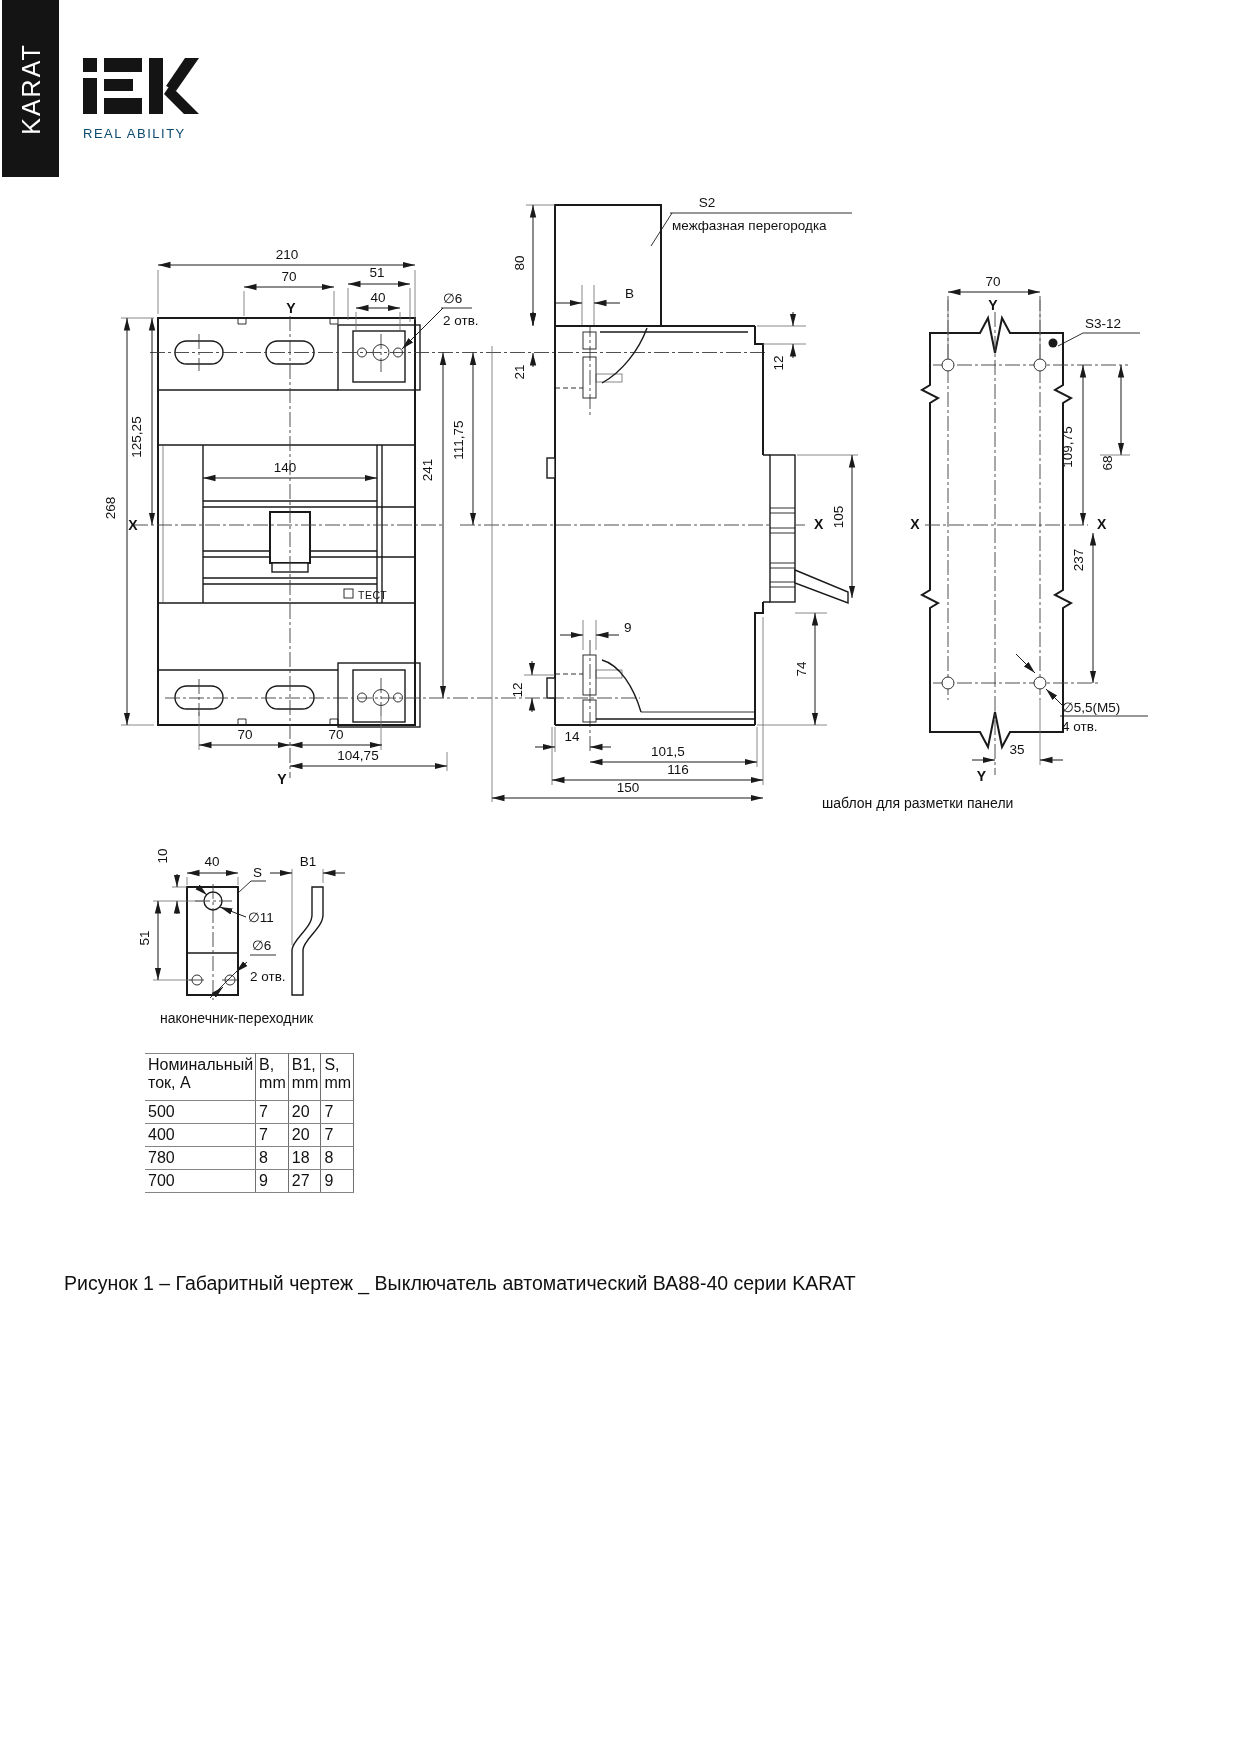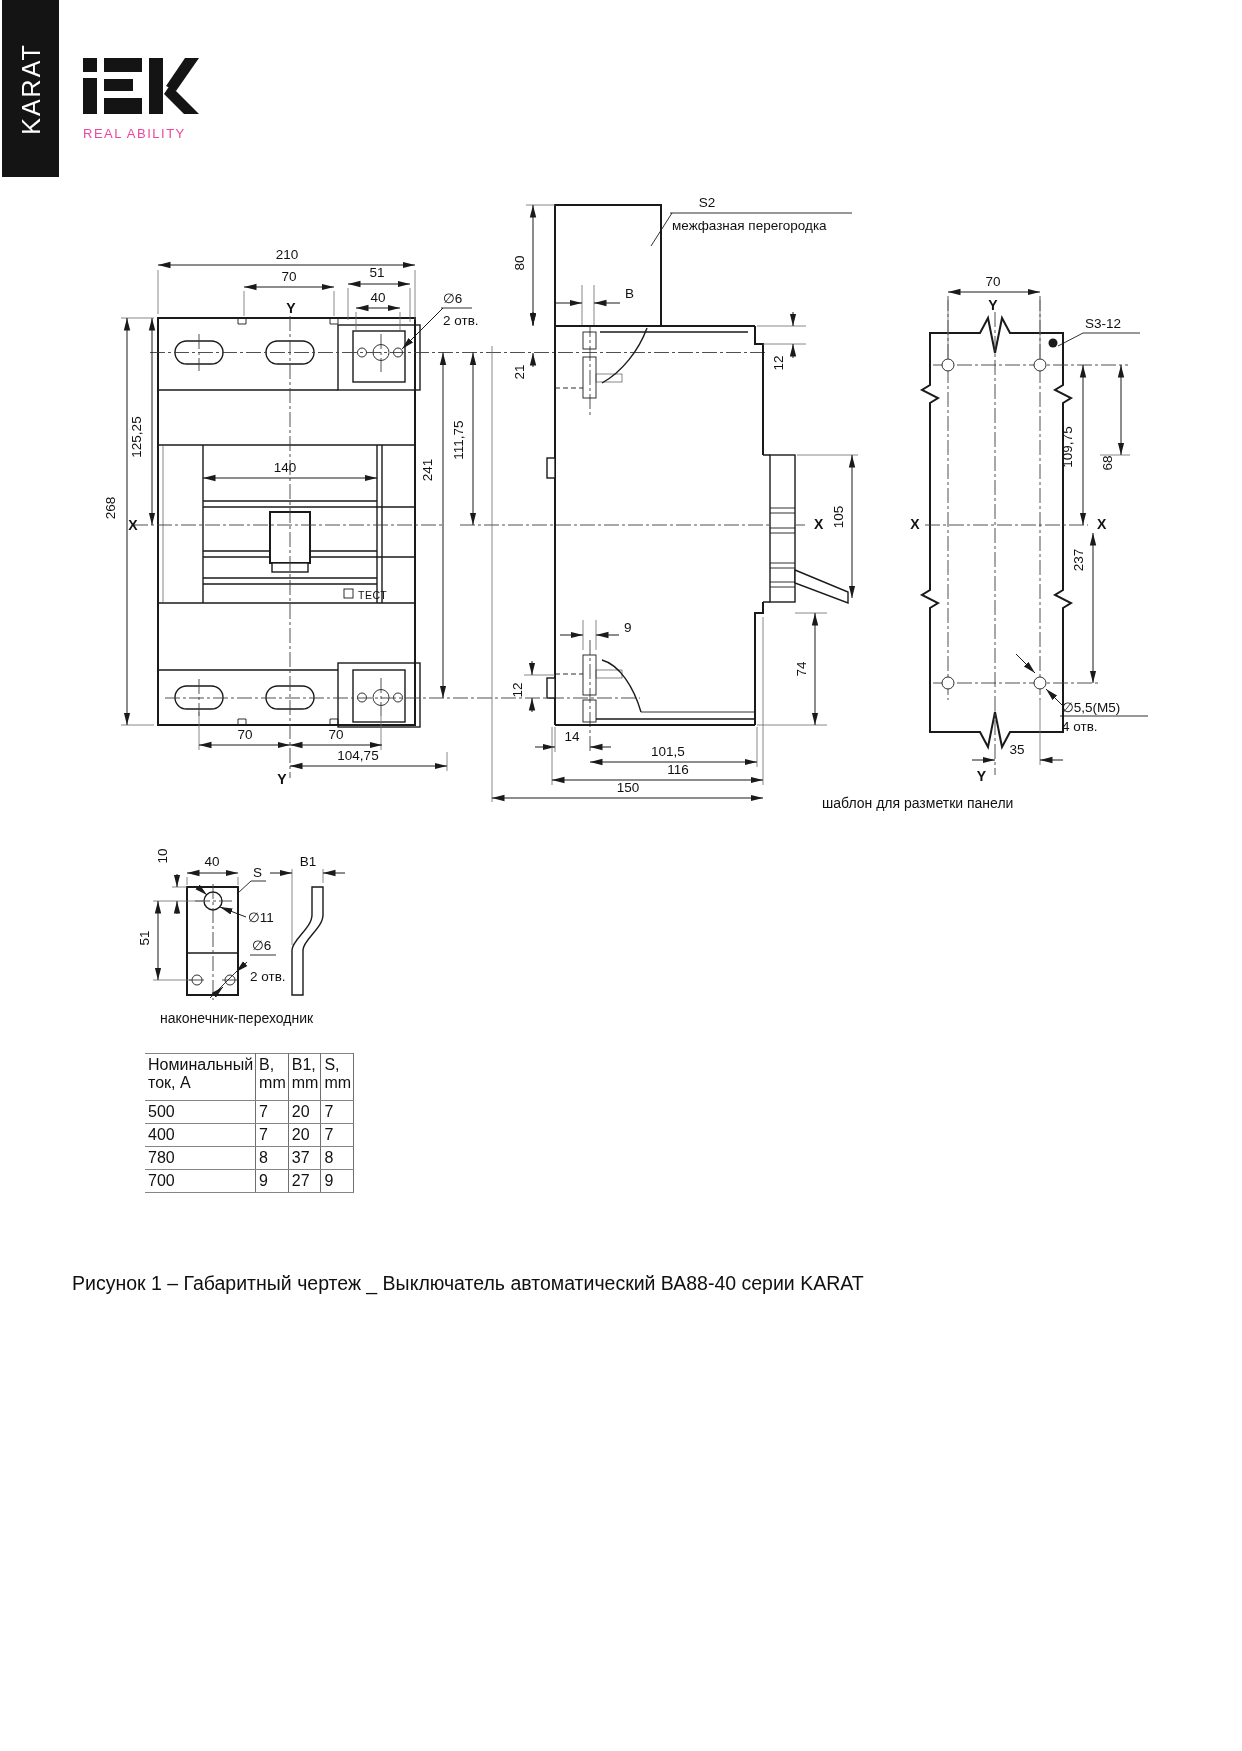--- a/index.html
+++ b/index.html
@@ -3,21 +3,21 @@
 <meta charset="utf-8">
 <style>
   html,body{margin:0;padding:0;background:#fff;}
   #page{position:relative;width:1242px;height:1751px;background:#ffffff;overflow:hidden;
         font-family:"Liberation Sans",sans-serif;color:#111;}
   
   #karat-bar{position:absolute;left:2px;top:0;width:57px;height:177px;background:#141414;}
   #karat-bar span{position:absolute;left:50%;top:50%;transform:translate(-50%,-50%) rotate(-90deg);
         color:#fff;font-size:25px;letter-spacing:2px;white-space:nowrap;}
   #logo{position:absolute;left:83px;top:58px;}
-  #tagline{position:absolute;left:83px;top:126px;font-size:13px;letter-spacing:1.5px;color:#ec4899;}
+  #tagline{position:absolute;left:83px;top:126px;font-size:13px;letter-spacing:1.5px;color:#0c4a6e;}
   
   #drawing{position:absolute;left:0;top:160px;}
   .ol{stroke:#1a1a1a;stroke-width:2;fill:none;stroke-linejoin:miter;}
   .ol15{stroke:#1a1a1a;stroke-width:1.4;fill:none;}
   .thin{stroke:#1a1a1a;stroke-width:0.9;fill:none;}
   .vthin{stroke:#555;stroke-width:0.7;fill:none;}
   .ext{stroke:#6a6a6a;stroke-width:0.8;fill:none;}
   .dim{stroke:#1a1a1a;stroke-width:1;fill:none;}
   .axis{stroke:#3c3c3c;stroke-width:0.9;fill:none;stroke-dasharray:15 3 3 3;}
   .dash{stroke:#1a1a1a;stroke-width:0.9;fill:none;stroke-dasharray:5 3;}
@@ -28,21 +28,21 @@
   .wfill{fill:#ffffff;}
   
   #lug-table{position:absolute;left:145px;top:1053px;border-collapse:collapse;
      border-top:1.5px solid #858585;border-bottom:1.5px solid #858585;font-size:16px;}
   #lug-table th,#lug-table td{font-weight:normal;text-align:left;vertical-align:top;
      padding:2px 2px 2px 3px;border-bottom:1px solid #858585;}
   #lug-table th+th,#lug-table td+td{border-left:1px solid #6f6f6f;}
   #lug-table .lastc{border-right:1px solid #6f6f6f;}
   #lug-table th{height:42px;}
   #lug-table td{height:17px;}
-  #figure-caption{position:absolute;left:72px;top:1272px;font-size:19.5px;color:#101010;}
+  #figure-caption{position:absolute;left:64px;top:1272px;font-size:19.5px;color:#101010;}
 </style>
 </head>
 <body>
 
 <div id="page">
 
   <div id="karat-bar">
     <span>KARAT</span>
   </div>
   <svg id="logo" width="116" height="60" viewBox="0 0 116 60">
@@ -335,21 +335,21 @@
       </tr>
       <tr>
         <td>400</td>
           <td>7</td>
           <td>20</td>
           <td class="lastc">7</td>
       </tr>
       <tr>
         <td>780</td>
           <td>8</td>
-          <td>37</td>
+          <td>18</td>
           <td class="lastc">8</td>
       </tr>
       <tr>
         <td>700</td>
           <td>9</td>
           <td>27</td>
           <td class="lastc">9</td>
       </tr>
     </tbody>
   </table>

